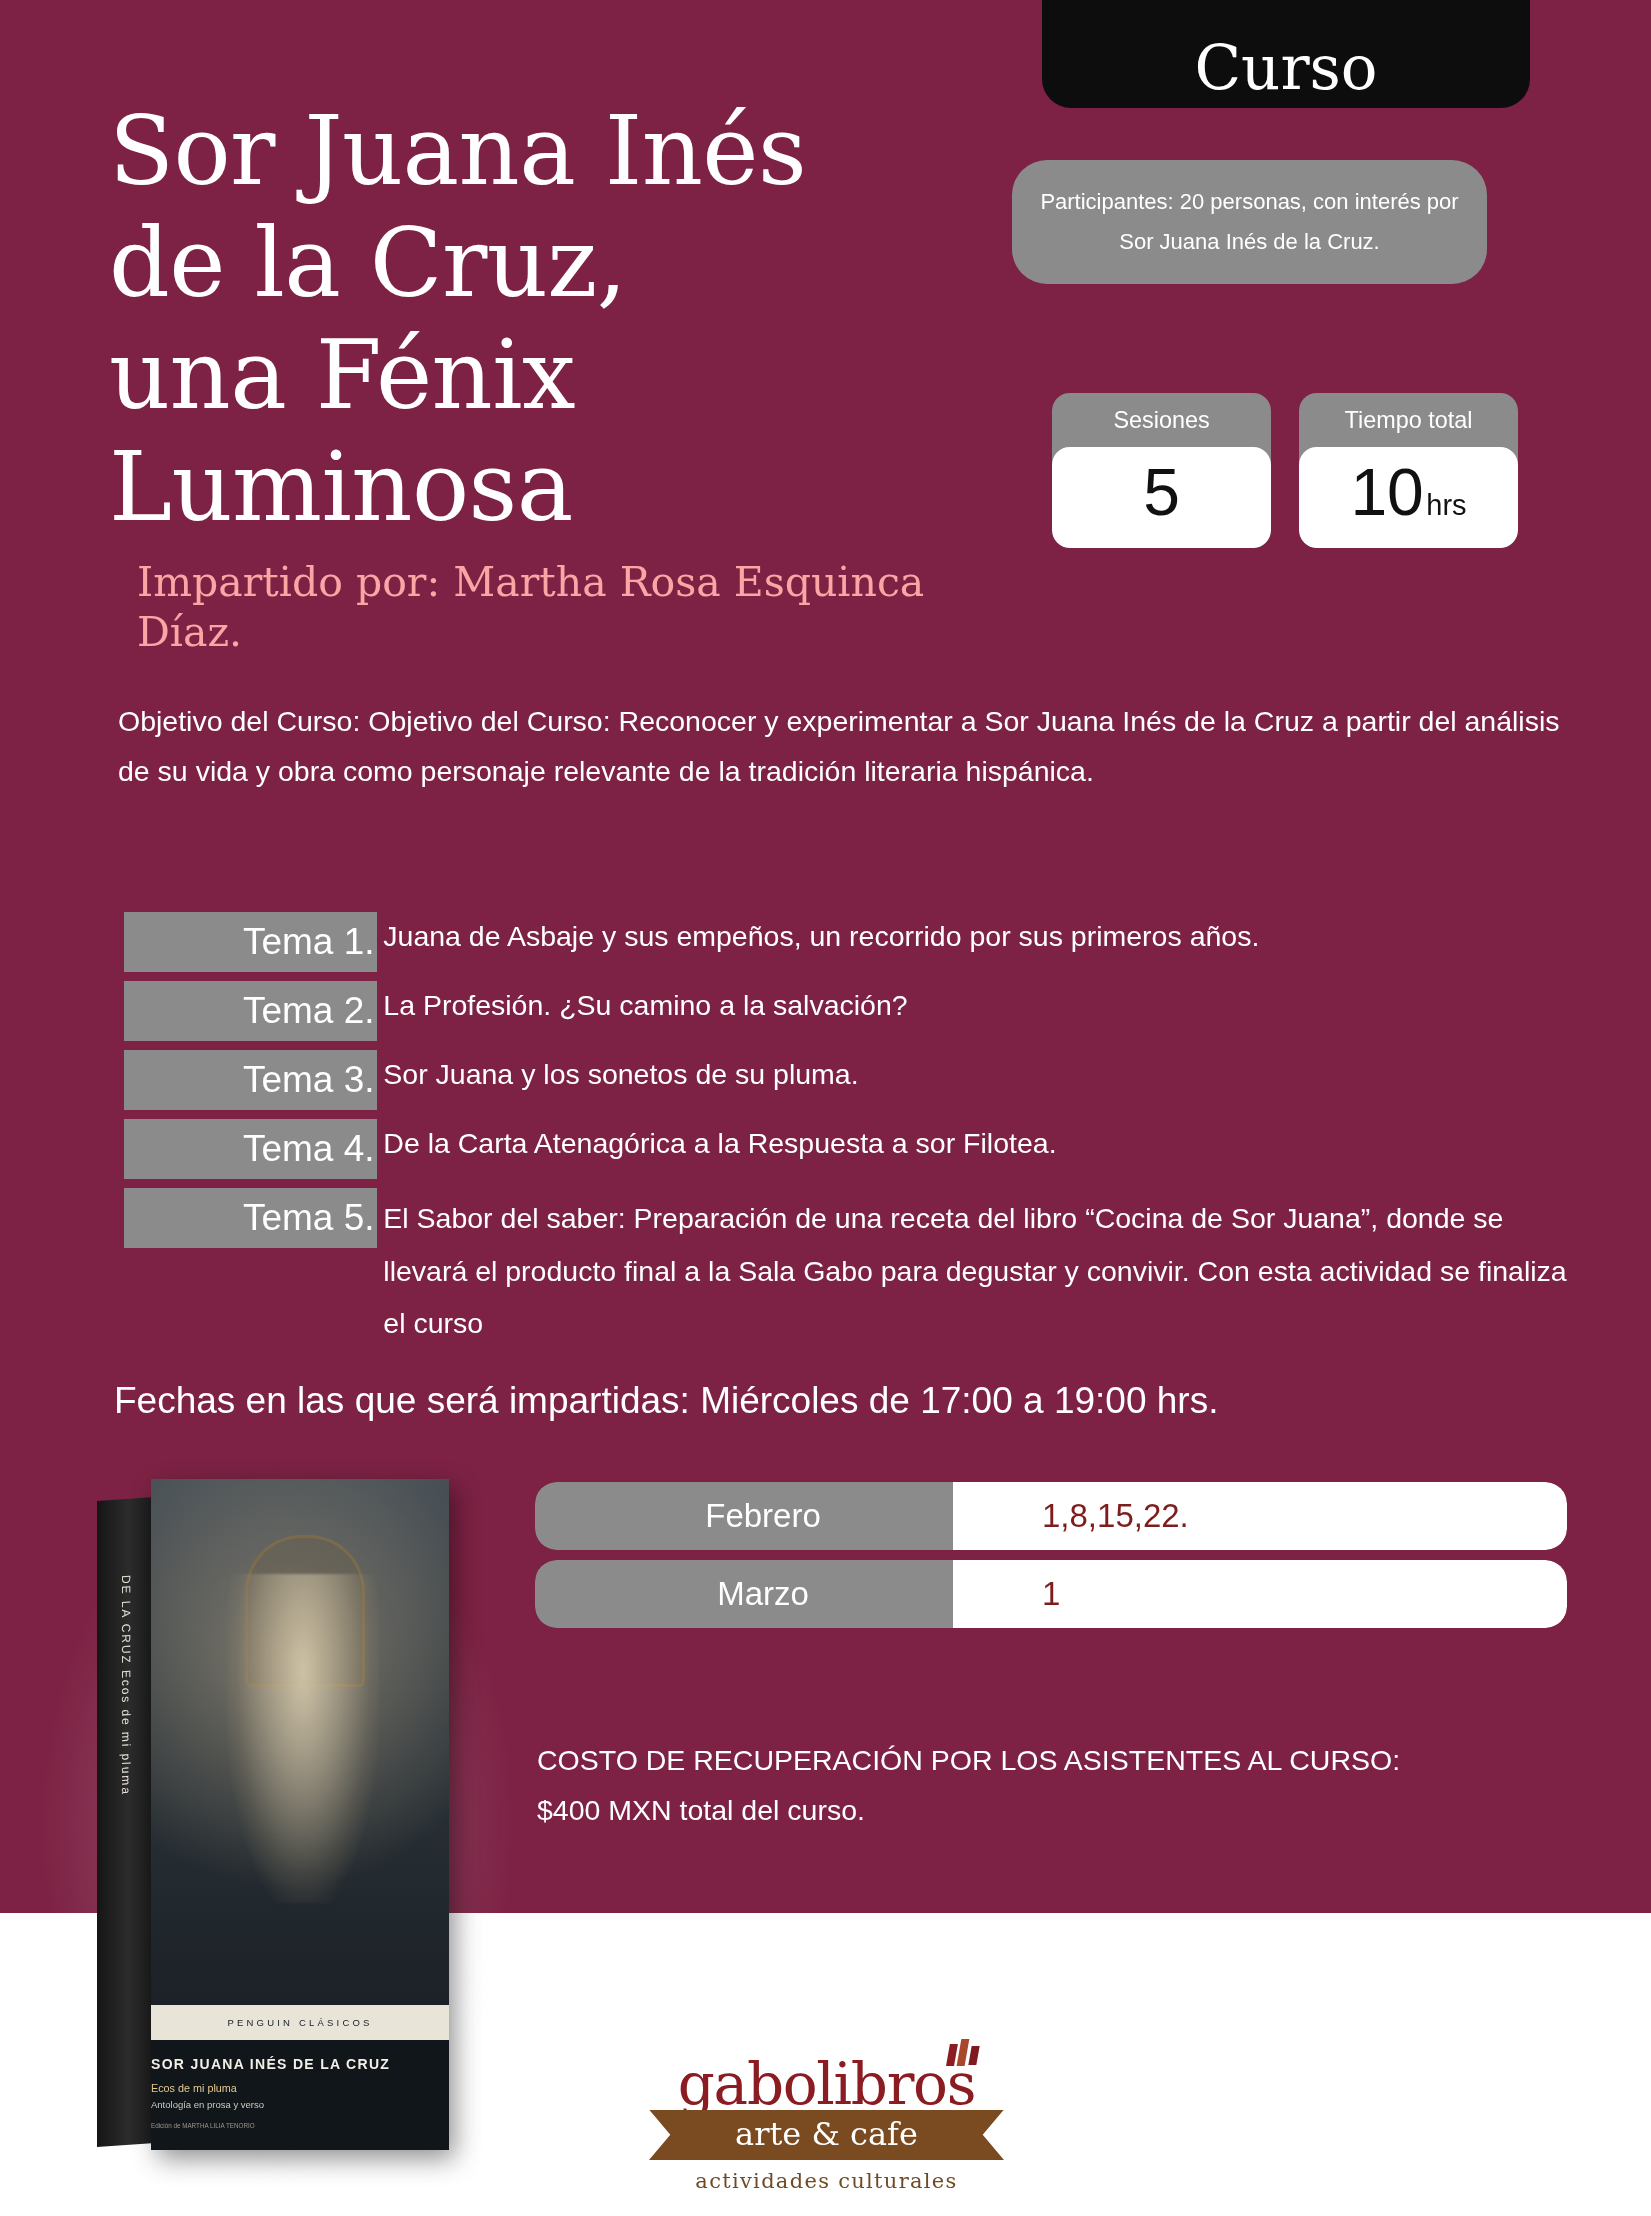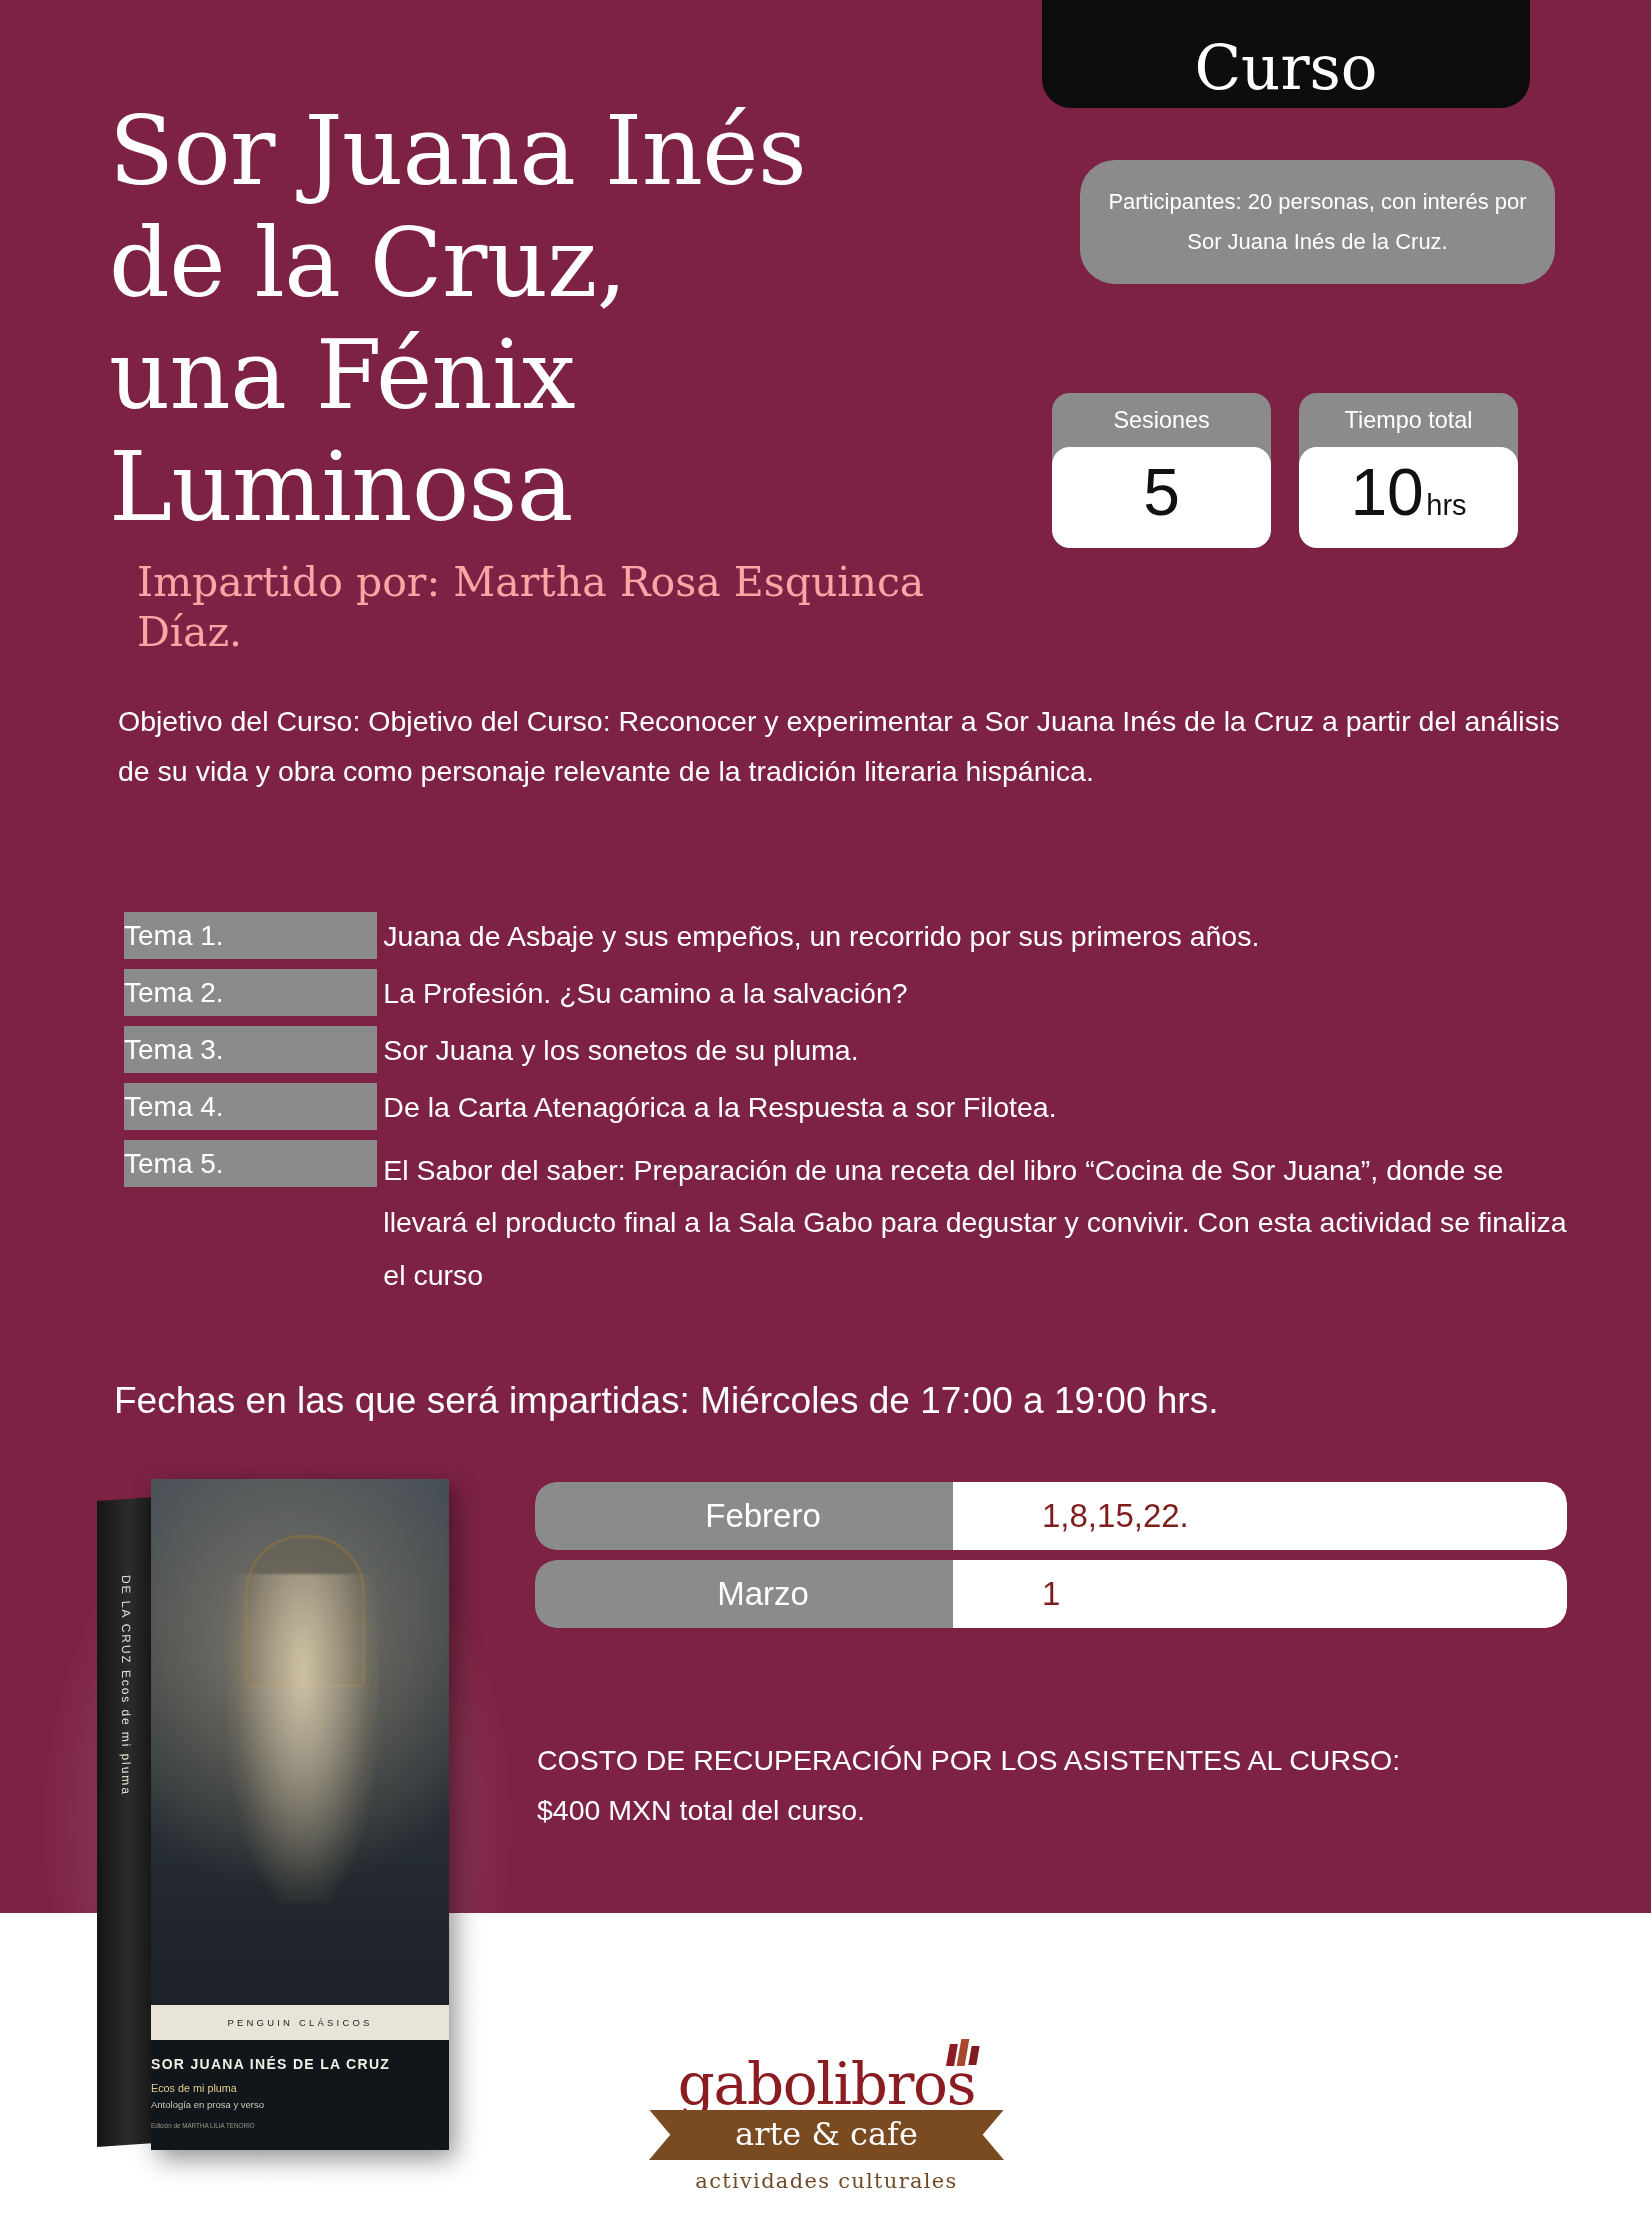--- a/index.html
+++ b/index.html
@@ -59,21 +59,21 @@
   }
   .curso-tab span {
     font-family: "DejaVu Serif", "Liberation Serif", serif;
     color: #ffffff;
     font-size: 61px;
     line-height: 1;
   }
   
   .participants {
     position: absolute;
-    left: 1080px;
+    left: 1012px;
     top: 160px;
     width: 475px;
     padding: 21.5px 28px;
     box-sizing: border-box;
     background: #8b8b8b;
     border-radius: 35px;
     color: #ffffff;
     font-size: 22px;
     line-height: 1.85;
     text-align: center;
@@ -131,23 +131,23 @@
   }
   .tema-row {
     display: flex;
     align-items: flex-start;
     margin-bottom: 8.9px;
   }
   .tema-tag {
     flex: 0 0 253px;
     background: #8b8b8b;
     color: #ffffff;
-    font-size: 28px;
+    font-size: 37px;
     line-height: 1.42;
-    text-align: left;
+    text-align: right;
     padding: 3.8px 2.5px 3.8px 0;
     box-sizing: border-box;
   }
   .tema-text {
     color: #ffffff;
     font-size: 28.5px;
     line-height: 1.42;
     padding: 3.8px 0 3.8px 6.3px;
     flex: 1 1 auto;
   }

